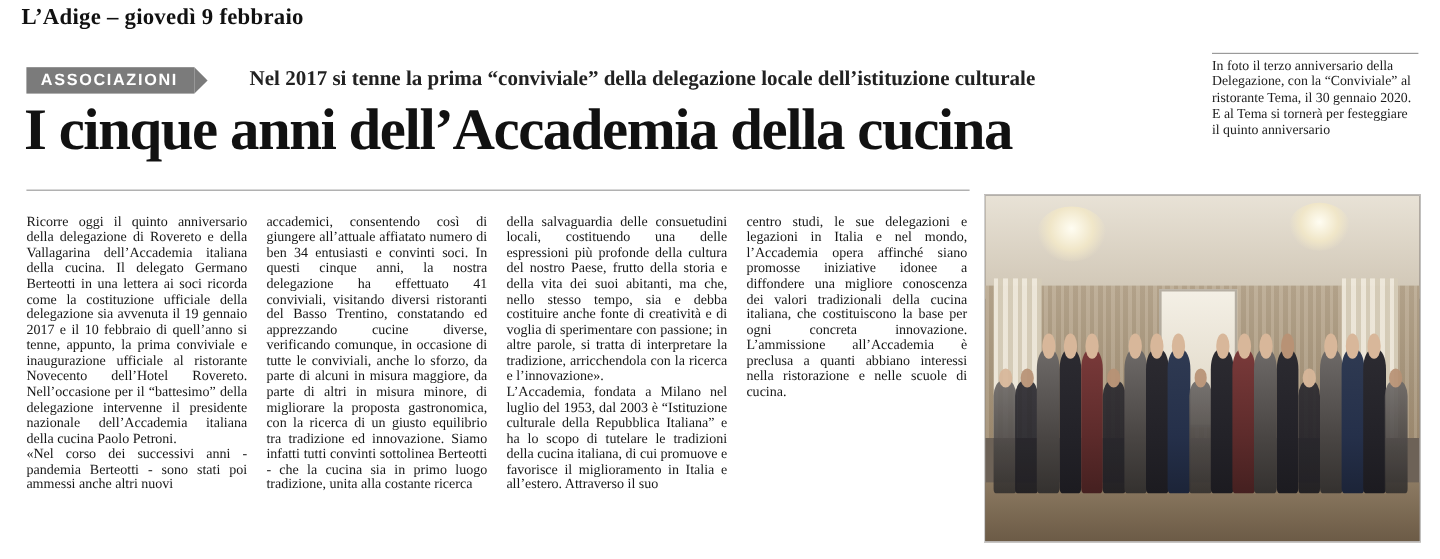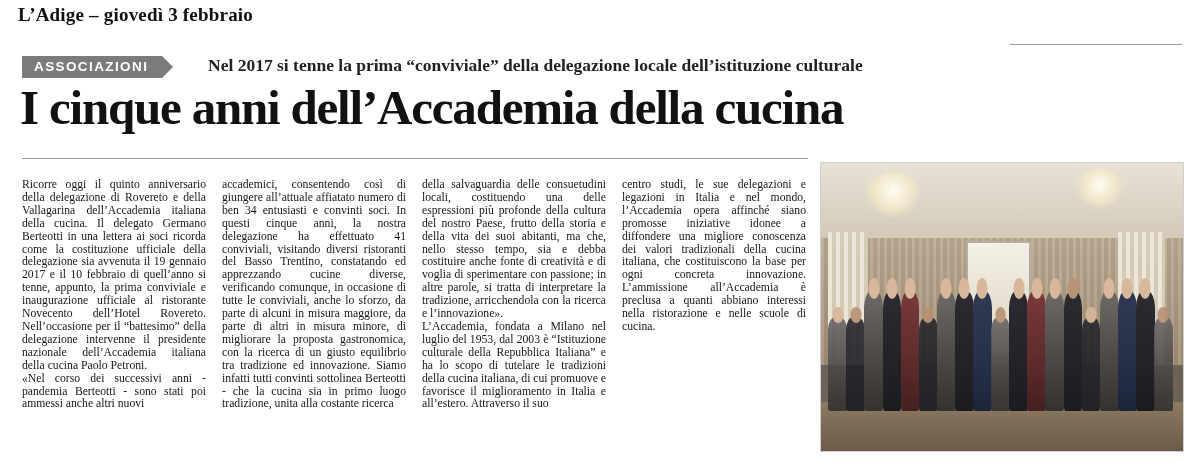--- a/index.html
+++ b/index.html
@@ -231,33 +231,34 @@
     border-radius: 50%;
     background: #d8b79a;
   }
   .photo .head.dark { background: #b89275; }
 </style>
 </head>
 <body>
 
 <div class="page">
 
-  <div class="masthead">L’Adige – giovedì 3 febbraio</div>
+  <div class="masthead">L’Adige – giovedì 9 febbraio</div>
 
   <div class="article">
 
     <div class="kicker-row">
       <span class="kicker-tag">ASSOCIAZIONI</span>
       <span class="kicker-text">Nel 2017 si tenne la prima “conviviale” della delegazione locale dell’istituzione culturale</span>
     </div>
 
     <div class="headline">I cinque anni dell’Accademia della cucina</div>
 
     <div class="caption-box">
       <span class="rule-top"></span>
+      <span>In foto il terzo anniversario della Delegazione, con la “Conviviale” al ristorante Tema, il 30 gennaio 2020. E al Tema si tornerà per festeggiare il quinto anniversario</span>
     </div>
 
     <div class="body-wrap">
       <div class="rule-body-top"></div>
 
       <div class="col" id="col1">
         <p>Ricorre oggi il quinto anniversario della delegazione di Rovereto e della Vallagarina dell’Accademia italiana della cucina. Il delegato Germano Berteotti in una lettera ai soci ricorda come la costituzione ufficiale della delegazione sia avvenuta il 19 gennaio 2017 e il 10 febbraio di quell’anno si tenne, appunto, la prima conviviale e inaugurazione ufficiale al ristorante Novecento dell’Hotel Rovereto. Nell’occasione per il “battesimo” della delegazione intervenne il presidente nazionale dell’Accademia italiana della cucina Paolo Petroni.</p>
         <p>«Nel corso dei successivi anni - pandemia Berteotti - sono stati poi ammessi anche altri nuovi</p>
       </div>
 

